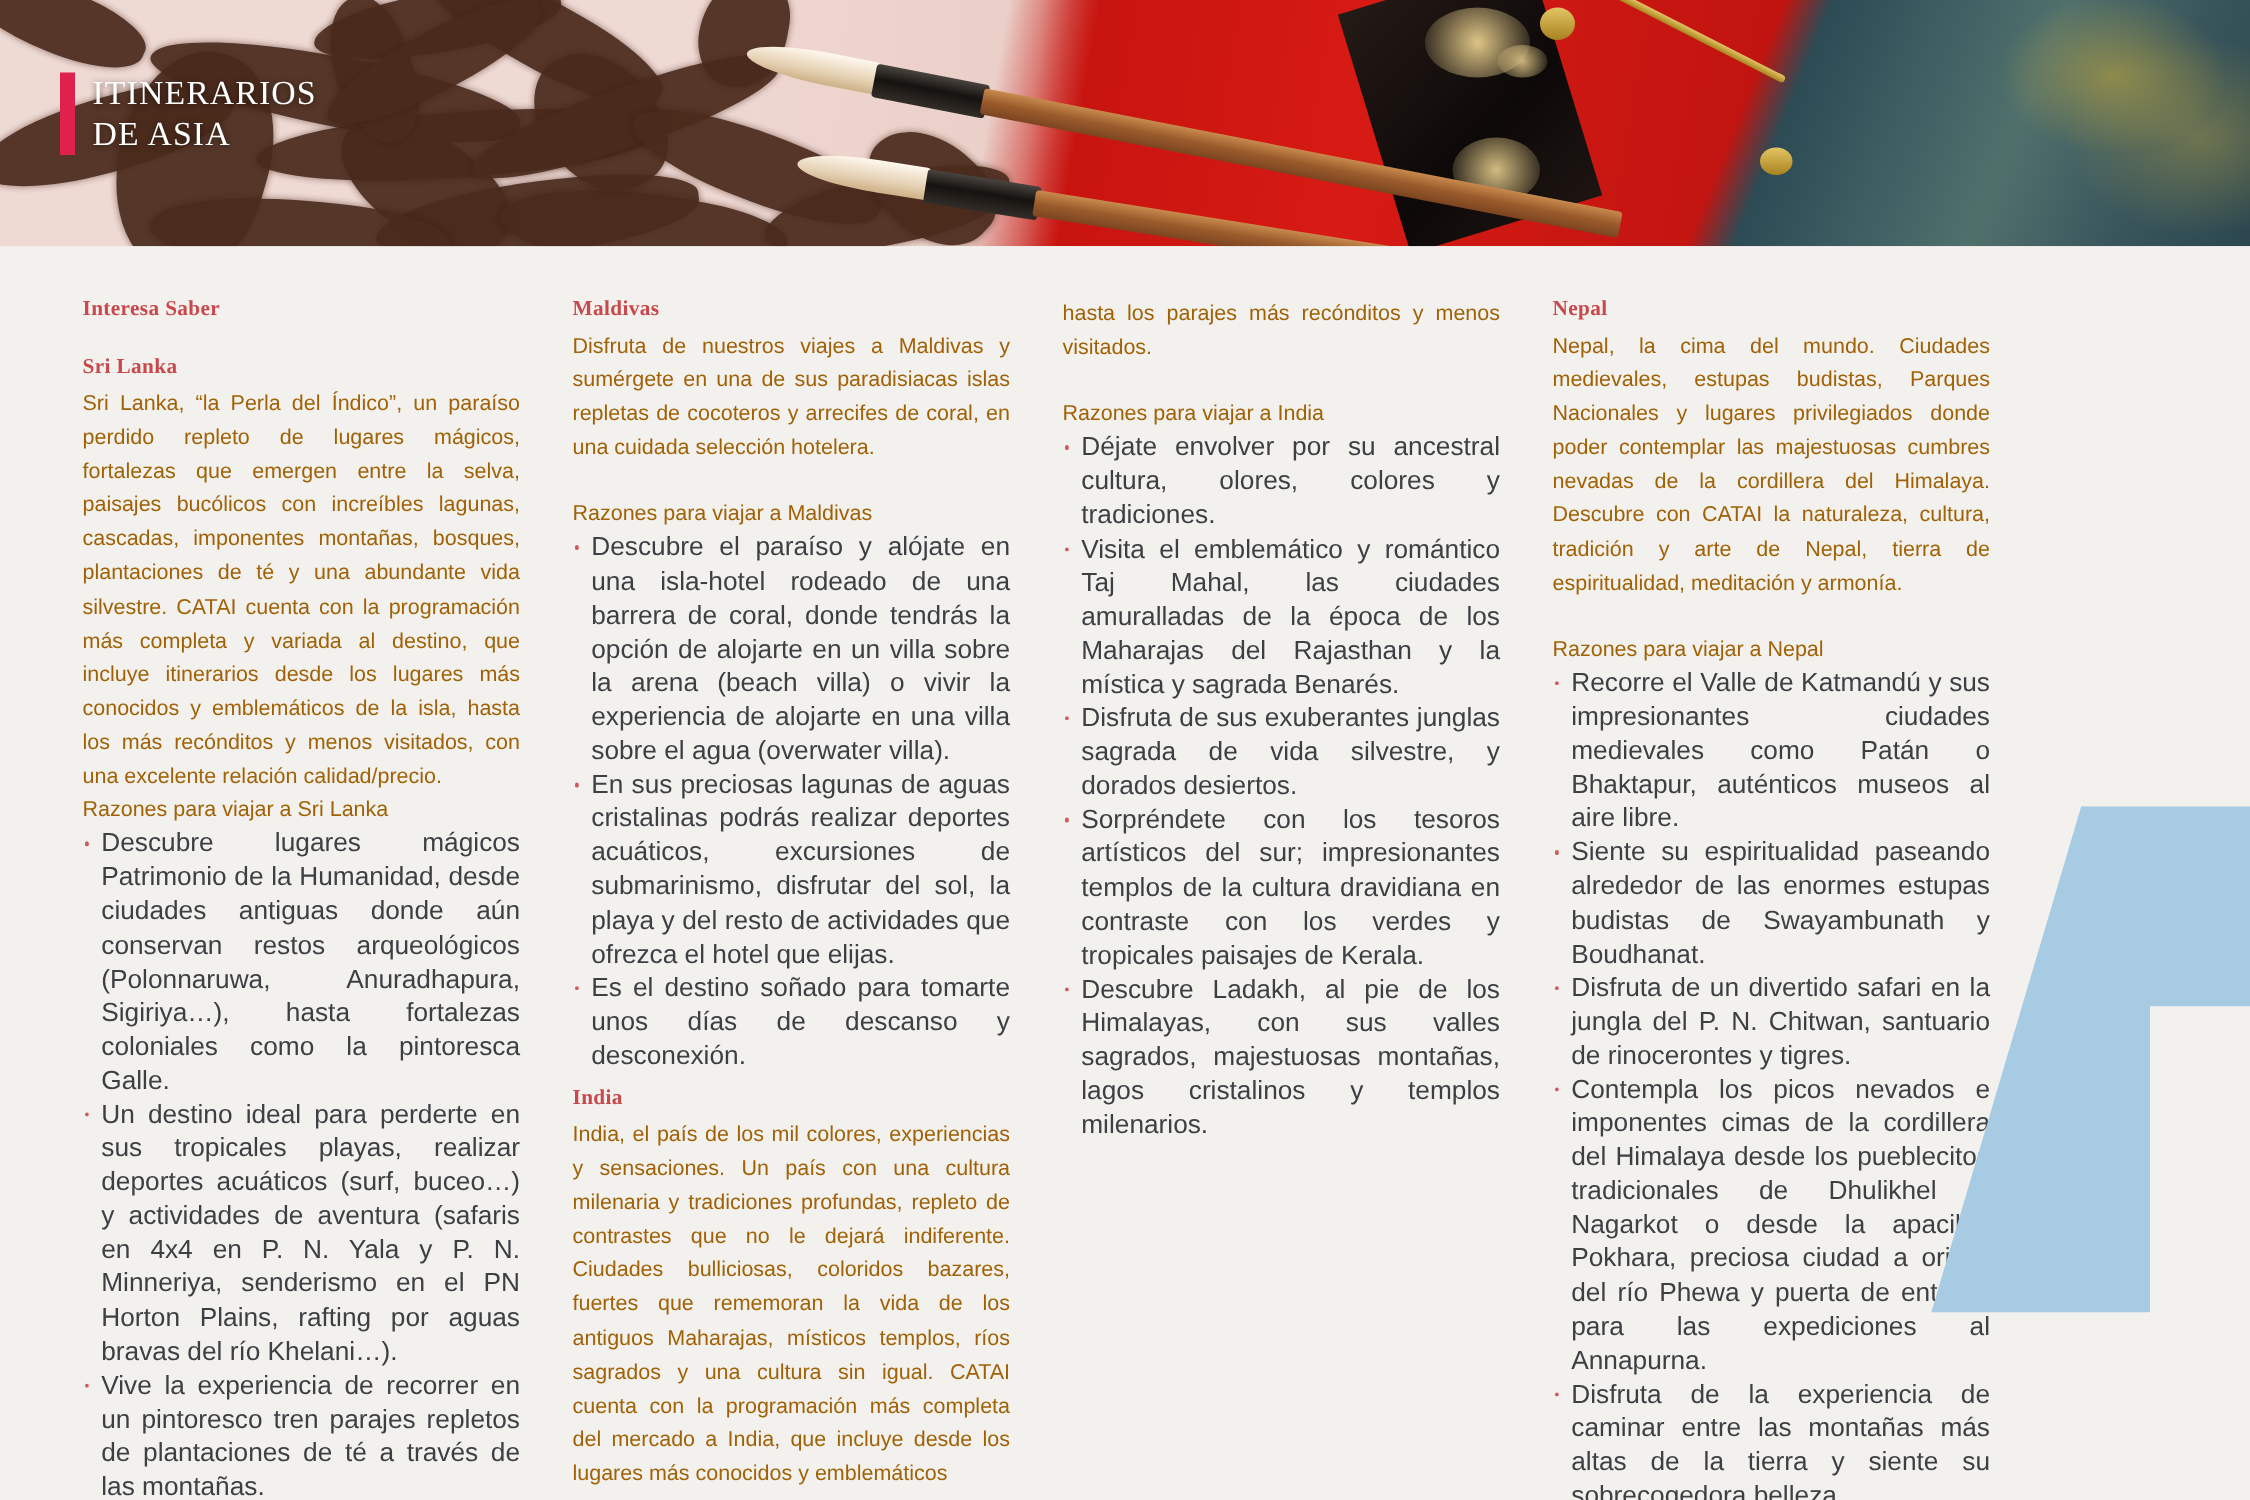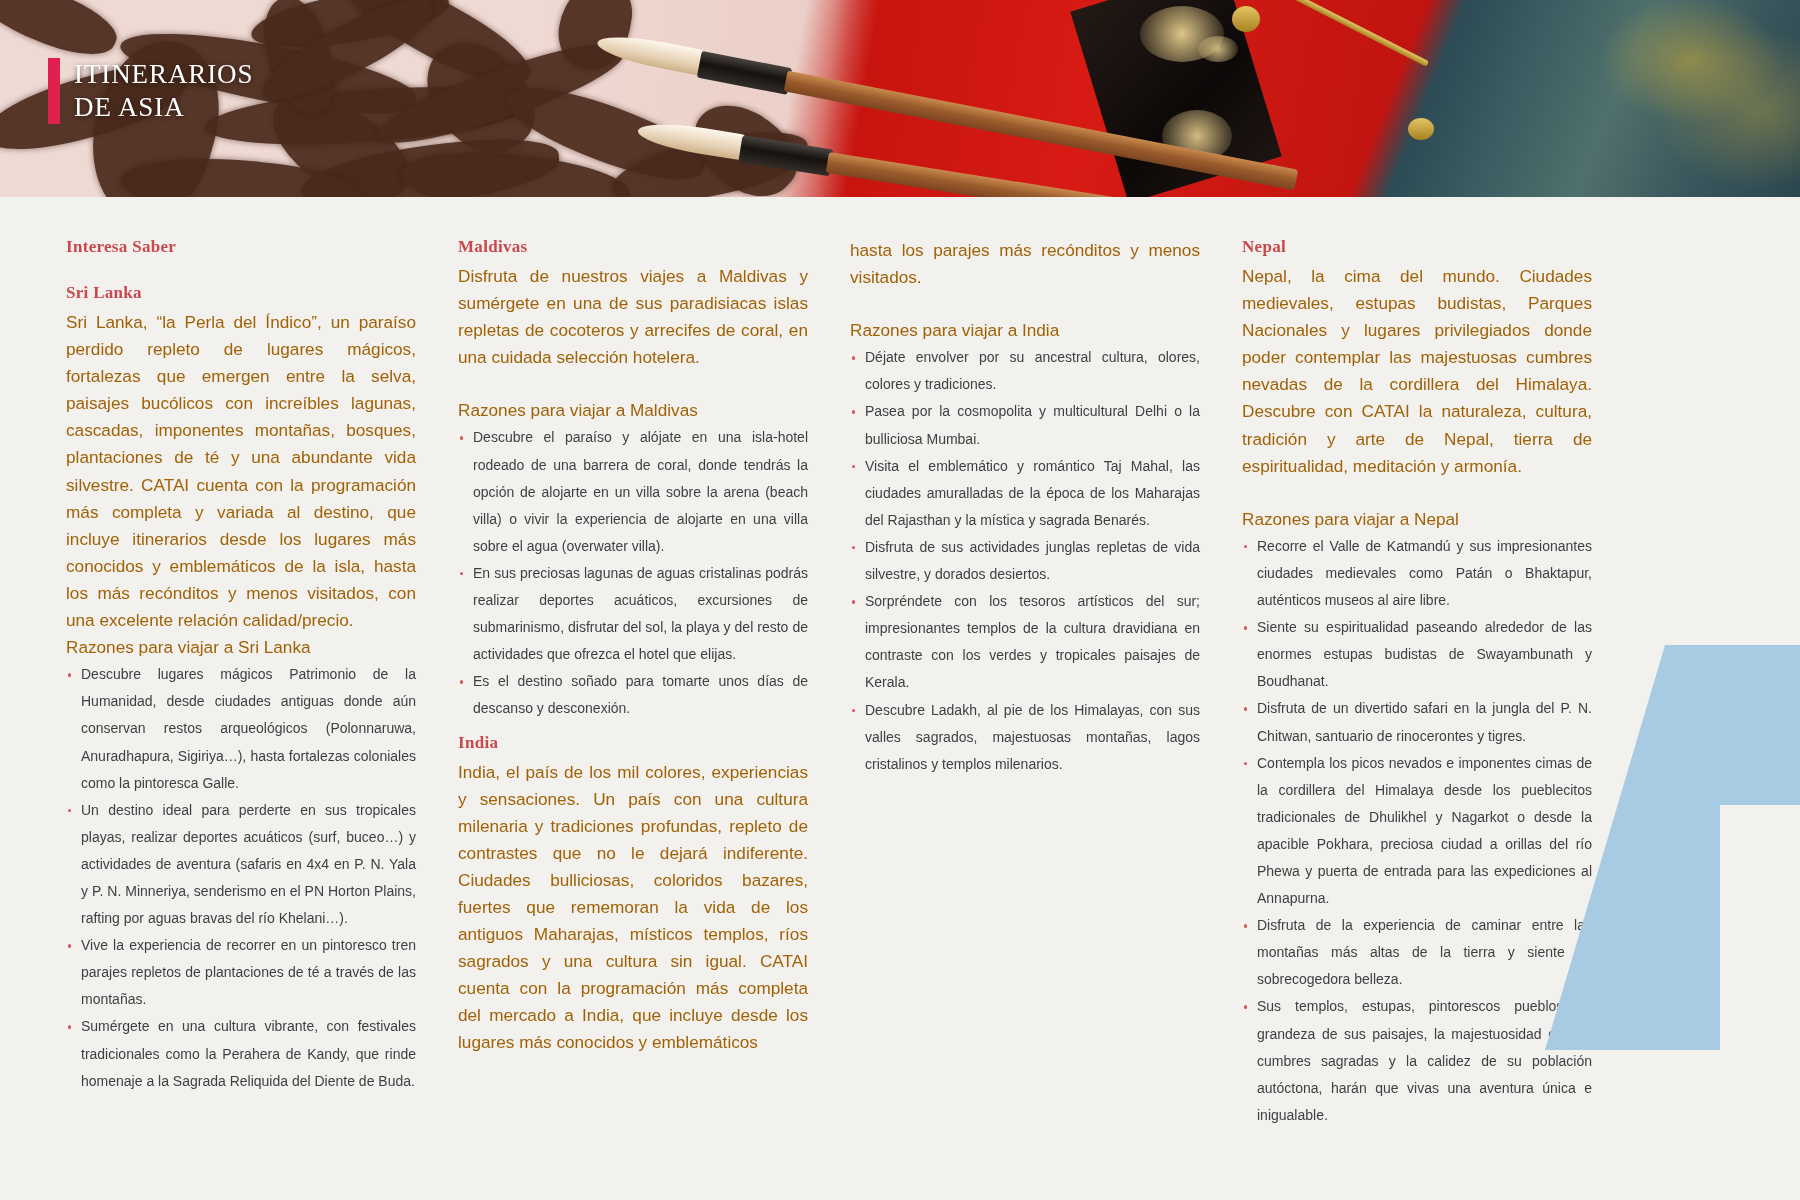--- a/index.html
+++ b/index.html
@@ -95,21 +95,21 @@
   }
   p.body.gap{margin-top:26px;}
   p.body.left{text-align:left;}
 
   ul.bullets{
     margin:0;padding:0;list-style:none;
   }
   ul.bullets li{
     position:relative;
     padding-left:15px;
-    font-size:14px;
+    font-size:21px;
     line-height:27.1px;
     color:#3d3f43;
     text-align:justify;
     font-weight:300;
   }
   ul.bullets li::before{
     content:"";
     position:absolute;left:2px;top:12px;
     width:3.4px;height:3.4px;border-radius:50%;
     background:#cf5a5e;
@@ -201,23 +201,22 @@
           <li>Es el destino soñado para tomarte unos días de descanso y desconexión.</li>
         </ul>
         <div class="heading spaced">India</div>
         <p class="body">India, el país de los mil colores, experiencias y sensaciones. Un país con una cultura milenaria y tradiciones profundas, repleto de contrastes que no le dejará indiferente. Ciudades bulliciosas, coloridos bazares, fuertes que rememoran la vida de los antiguos Maharajas, místicos templos, ríos sagrados y una cultura sin igual. CATAI cuenta con la programación más completa del mercado a India, que incluye desde los lugares más conocidos y emblemáticos</p>
       </div>
     <div class="col">
         <p class="body">hasta los parajes más recónditos y menos visitados.</p>
         <p class="body left gap">Razones para viajar a India</p>
         <ul class="bullets">
           <li>Déjate envolver por su ancestral cultura, olores, colores y tradiciones.</li>
-          <li>Pasea por la cosmopolita y multicultural Delhi o la bulliciosa Mumbai.</li>
           <li>Visita el emblemático y romántico Taj Mahal, las ciudades amuralladas de la época de los Maharajas del Rajasthan y la mística y sagrada Benarés.</li>
-          <li>Disfruta de sus actividades junglas repletas de vida silvestre, y dorados desiertos.</li>
+          <li>Disfruta de sus exuberantes junglas sagrada de vida silvestre, y dorados desiertos.</li>
           <li>Sorpréndete con los tesoros artísticos del sur; impresionantes templos de la cultura dravidiana en contraste con los verdes y tropicales paisajes de Kerala.</li>
           <li>Descubre Ladakh, al pie de los Himalayas, con sus valles sagrados, majestuosas montañas, lagos cristalinos y templos milenarios.</li>
         </ul>
       </div>
     <div class="col">
         <div class="heading">Nepal</div>
         <p class="body">Nepal, la cima del mundo. Ciudades medievales, estupas budistas, Parques Nacionales y lugares privilegiados donde poder contemplar las majestuosas cumbres nevadas de la cordillera del Himalaya. Descubre con CATAI la naturaleza, cultura, tradición y arte de Nepal, tierra de espiritualidad, meditación y armonía.</p>
         <p class="body left gap">Razones para viajar a Nepal</p>
         <ul class="bullets">
           <li>Recorre el Valle de Katmandú y sus impresionantes ciudades medievales como Patán o Bhaktapur, auténticos museos al aire libre.</li>

